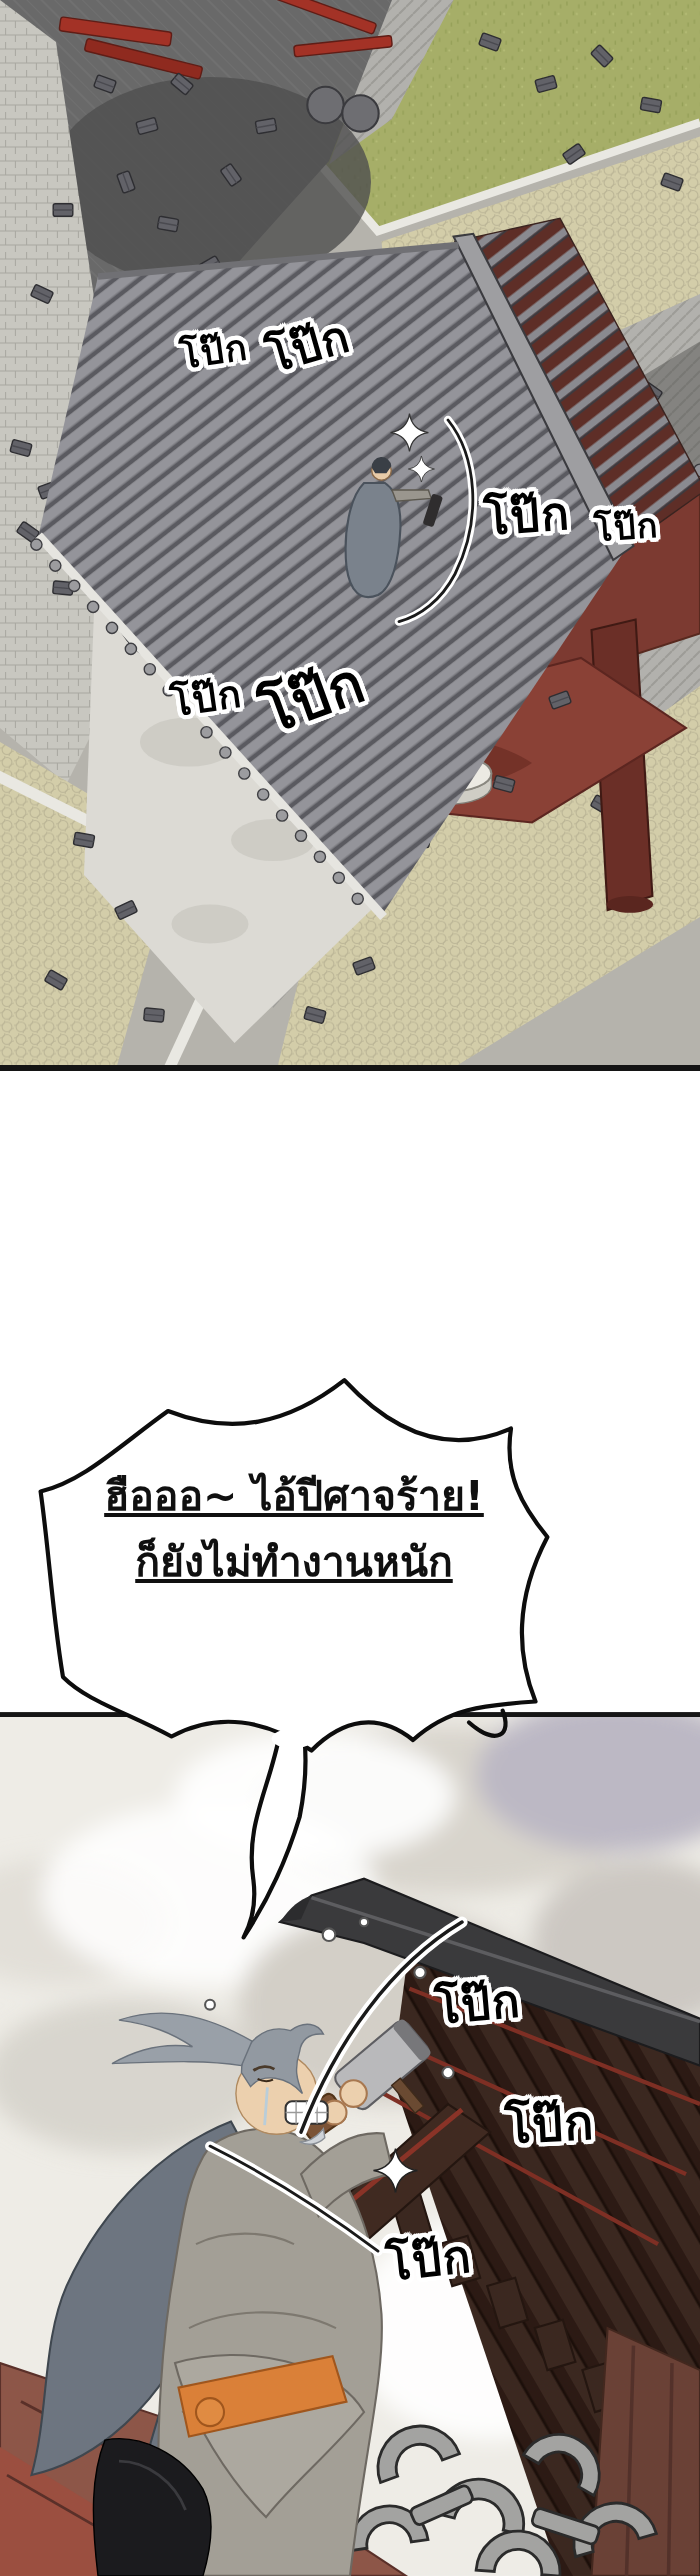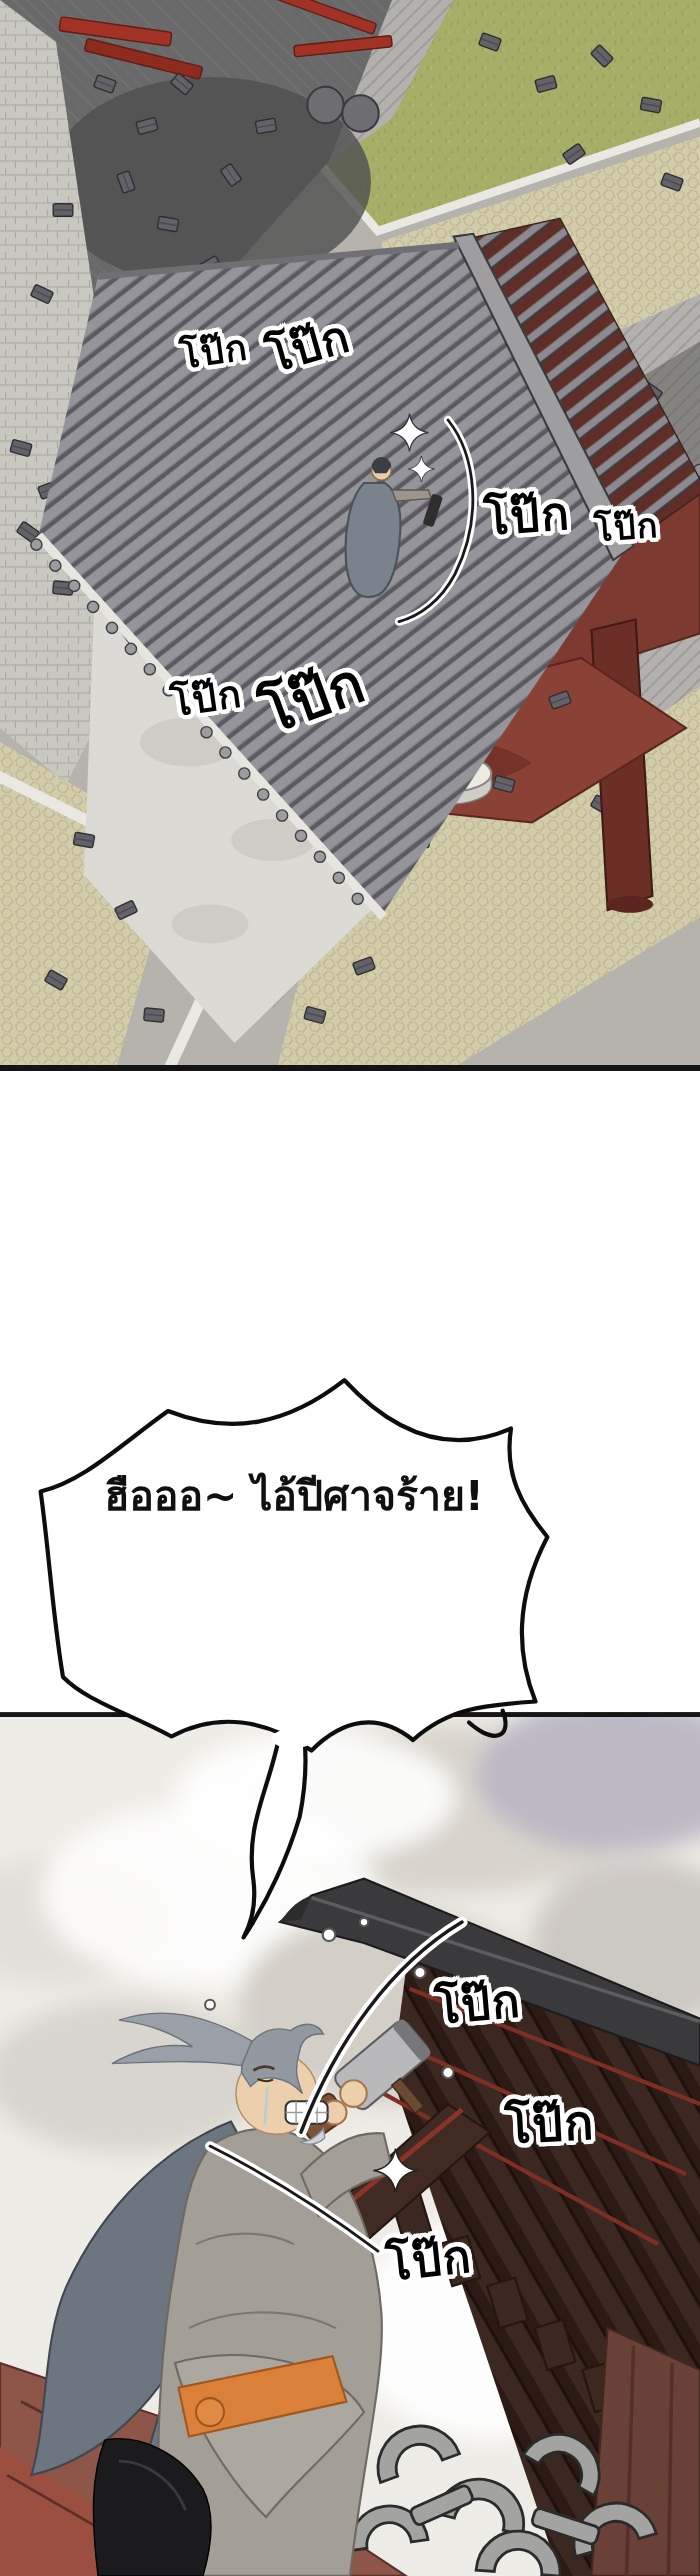--- a/index.html
+++ b/index.html
@@ -10,21 +10,21 @@
   
   .sfx{position:absolute;color:#000;font-weight:bold;white-space:nowrap;line-height:1;
        letter-spacing:1.4px;
        text-shadow:-4.2px 0 0 #fff,4.2px 0 0 #fff,0 -4.2px 0 #fff,0 4.2px 0 #fff,
                    -2.8px -2.8px 0 #fff,2.8px -2.8px 0 #fff,-2.8px 2.8px 0 #fff,2.8px 2.8px 0 #fff,
                    -4.2px -2.1px 0 #fff,4.2px -2.1px 0 #fff,-4.2px 2.1px 0 #fff,4.2px 2.1px 0 #fff,
                    -2.1px -4.2px 0 #fff,2.1px -4.2px 0 #fff,-2.1px 4.2px 0 #fff,2.1px 4.2px 0 #fff;}
   .sfx .w2{display:inline-block;}
   .bubble-text{position:absolute;left:56px;top:1463px;width:476px;text-align:center;
        color:#101010;font-weight:bold;font-size:41px;line-height:66px;}
-  .bubble-text div{white-space:nowrap;}
+  .bubble-text div{white-space:nowrap;text-decoration:underline;}
   .gap-white{position:absolute;left:0;top:1071px;width:700px;height:644px;background:#fff;}
   .border-line{position:absolute;left:0;width:700px;height:5.6px;background:#141414;}
 </style>
 </head>
 <body>
 
 <div class="page">
 
   <div class="panel" style="top:0;width:700px;height:1071px;">
     <svg width="700" height="1071" viewBox="0 0 1000 1530">
@@ -398,16 +398,17 @@
                C355,600 320,650 332,730
                C336,762 330,790 318,812
                C352,760 380,700 398,640
                C406,600 408,560 405,528 Z" fill="#ffffff" stroke="#0d0d0d" stroke-width="6" stroke-linejoin="round"></path>
       <ellipse cx="388" cy="528" rx="30" ry="14" fill="#ffffff"></ellipse>
       <path d="M640,505 C680,540 702,522 688,488" fill="none" stroke="#0d0d0d" stroke-width="6" stroke-linecap="round"></path>
     </svg>
   </div>
   <div class="bubble-text">
     <div>ฮือออ~ ไอ้ปีศาจร้าย!</div>
+    <div>ก็ยังไม่ทำงานหนัก</div>
   </div>
 
 </div>
 
 
 </body></html>

